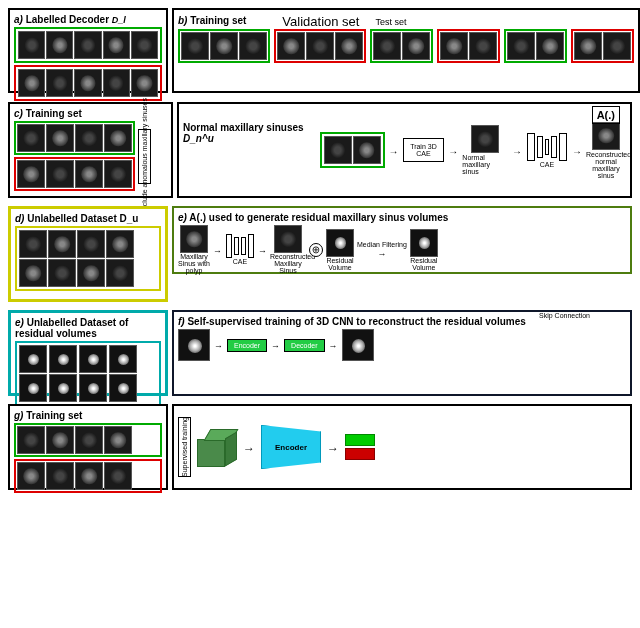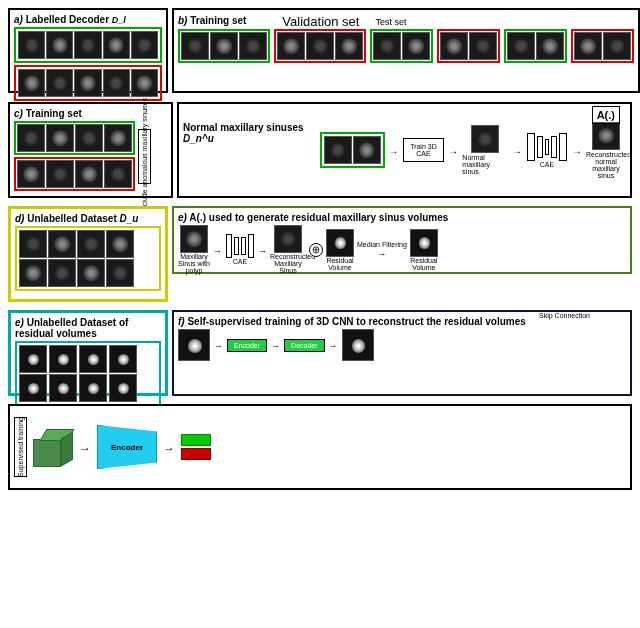--- a/index.html
+++ b/index.html
@@ -405,21 +405,21 @@
       </div>
     </div>
   </div>
 
   <div class="row row-de">
 
     <div class="panel panel-d">
       <div class="panel-label">
         <span class="letter">d)</span>
         <span>Unlabelled Dataset</span>
-        <span style="font-style:italic;">D_u</span>
+        <span style="">D_u</span>
       </div>
 
       <div style="border:2px solid #cccc00;padding:2px;">
         <div class="img-row" style="margin-bottom:1px;">
           <div class="mri-img"></div>
           <div class="mri-img bright"></div>
           <div class="mri-img"></div>
           <div class="mri-img bright"></div>
         </div>
         <div class="img-row">
@@ -534,20 +534,42 @@
         <div style="position:absolute;right:40px;top:0;font-size:7px;">
           <span>Skip Connection</span>
         </div>
       </div>
 
     </div>
   </div>
 
   <div class="row row-g">
 
+    <div class="panel panel-g">
+      <div class="panel-label">
+        <span class="letter">g)</span>
+        <span>Training set</span>
+      </div>
+      <div style="border:2px solid #00aa00;padding:1px;margin-bottom:2px;">
+        <div class="img-row">
+          <div class="mri-img"></div>
+          <div class="mri-img bright"></div>
+          <div class="mri-img"></div>
+          <div class="mri-img bright"></div>
+        </div>
+      </div>
+      <div style="border:2px solid #dd0000;padding:1px;">
+        <div class="img-row">
+          <div class="mri-img bright"></div>
+          <div class="mri-img"></div>
+          <div class="mri-img bright"></div>
+          <div class="mri-img"></div>
+        </div>
+      </div>
+    </div>
 
     <div class="panel panel-g-right">
       <div style="display:flex;flex-direction:row;align-items:center;height:100%;gap:6px;">
 
         <div style="border:1px solid #000;padding:2px;height:60px;display:flex;align-items:center;justify-content:center;">
           <span class="vertical-text">Supervised training</span>
         </div>
 
         <div style="position:relative;width:40px;height:40px;">
           <div style="position:absolute;bottom:0;left:0;width:28px;height:28px;background:#4a8a4a;border:1.5px solid #2a6a2a;"></div>

